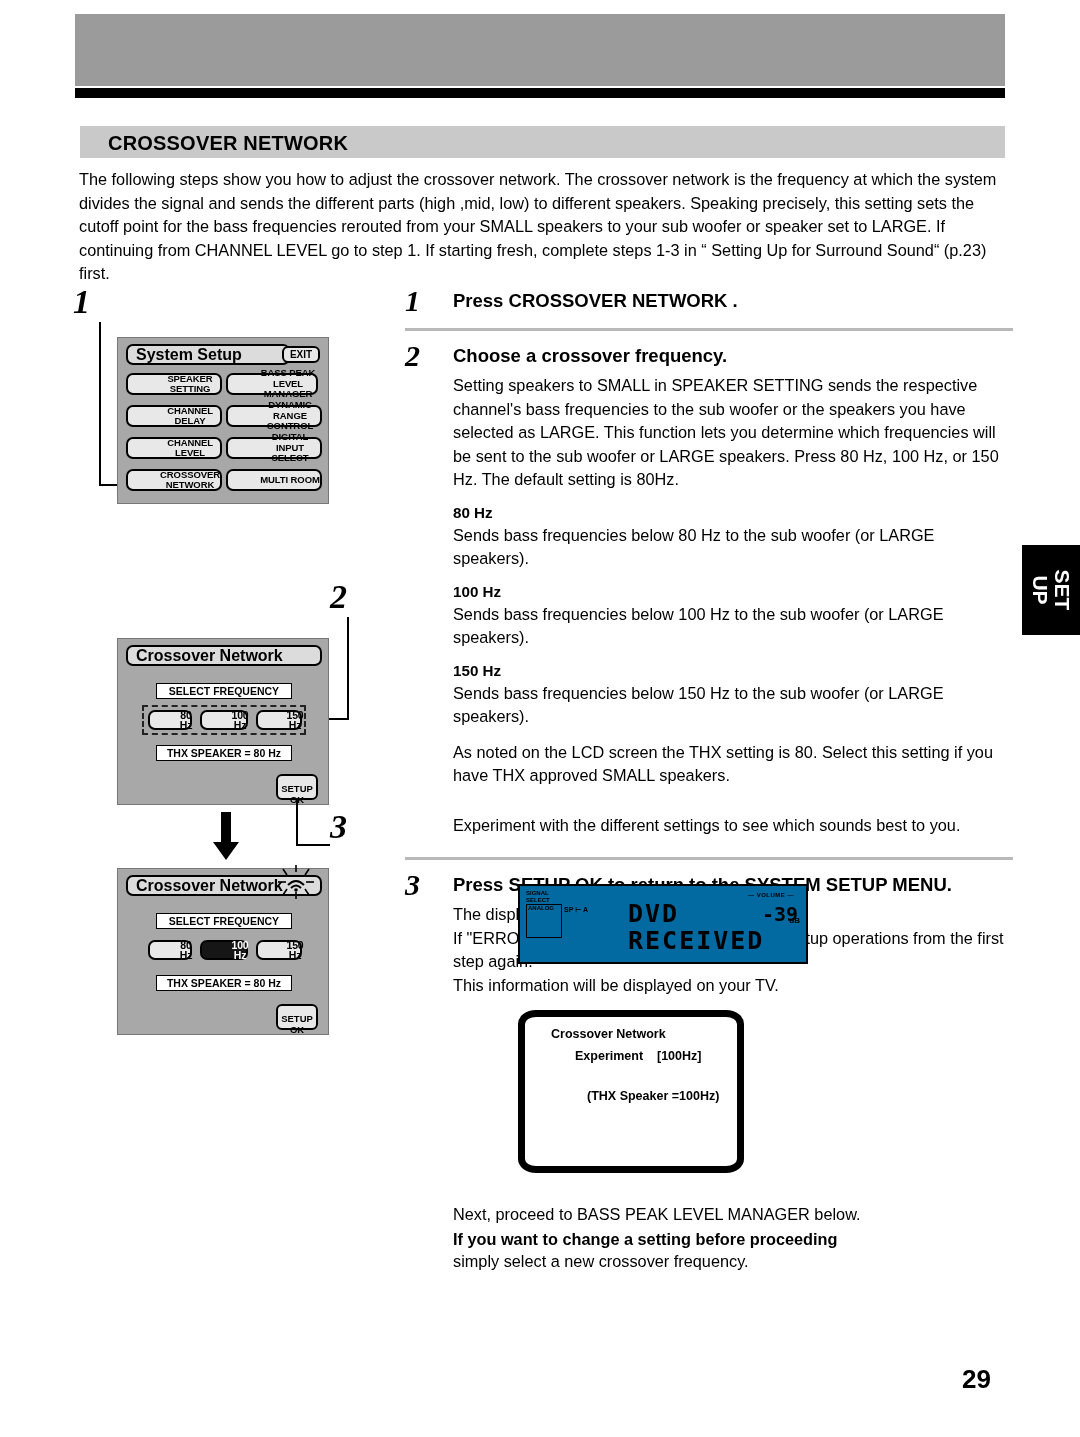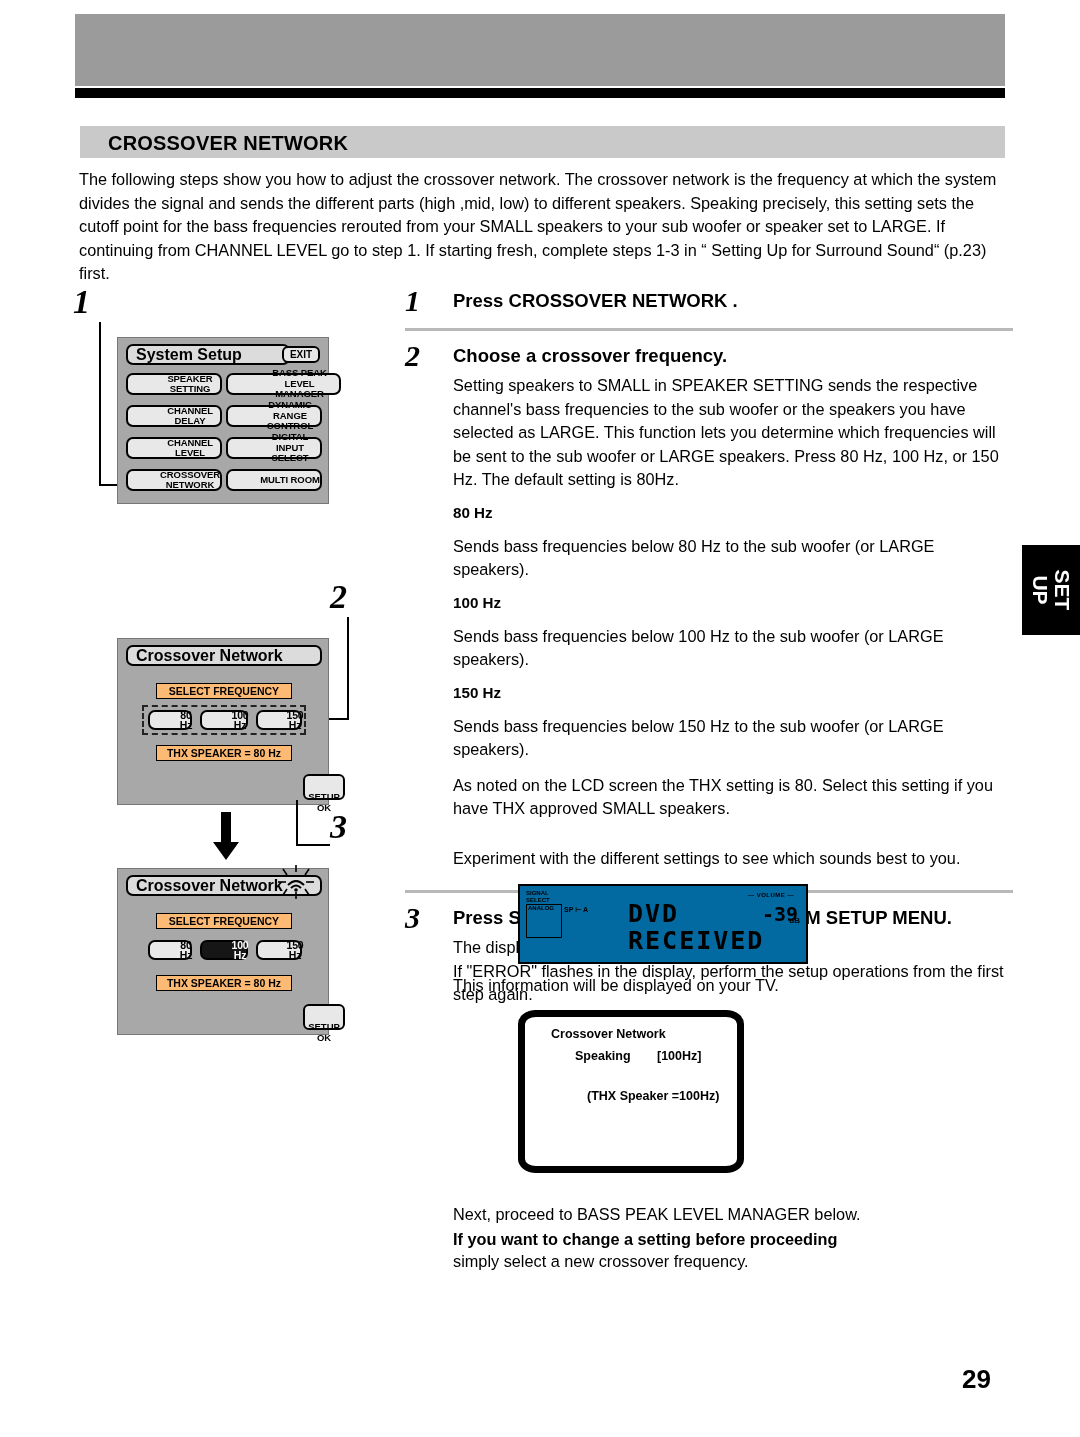--- a/index.html
+++ b/index.html
@@ -97,21 +97,21 @@
     margin-top: 5px;
   }
   .sub-head {
     font-size: 15.2px;
     font-weight: bold;
     margin-top: 12px;
   }
   .sub-body {
     font-size: 16.3px;
     line-height: 23.5px;
-    margin-top: 14px;
+    margin-top: 3px;
   }
   .plain {
     font-size: 16.3px;
     line-height: 23.5px;
   }
   .bold-line {
     font-size: 16.3px;
     font-weight: bold;
     line-height: 23.5px;
   }
@@ -171,21 +171,21 @@
     line-height: 10.5px;
     letter-spacing: -0.1px;
     padding-left: 32px;
   }
   .osd-btn.sel {
     background: #161616;
     color: #ffffff;
   }
   .osd-flat {
     position: absolute;
-    background: #fdba74;
+    background: #ffffff;
     border: 1px solid #000;
     box-sizing: border-box;
     display: flex;
     align-items: center;
     justify-content: center;
     font-size: 10.5px;
     font-weight: bold;
   }
   .exit-btn {
     position: absolute;
@@ -207,22 +207,21 @@
   .setok {
     position: absolute;
     background: #e8e8e8;
     border: 2px solid #000;
     border-radius: 6px;
     box-sizing: border-box;
     text-align: center;
     font-size: 9.5px;
     font-weight: bold;
     line-height: 10.5px;
-    padding-top: 16px;
-    margin-left: 27px;
+    padding-top: 8px;
   }
 
   
   .line { position: absolute; background: #000; }
   .bignum {
     position: absolute;
     font-size: 34px;
     font-weight: bold;
     font-style: italic;
     font-family: "Liberation Serif", serif;
@@ -332,21 +331,21 @@
 <div class="line" style="left:99px; top:322px; width:2px; height:163px;"></div>
 <div class="line" style="left:99px; top:484px; width:22px; height:2px;"></div>
 
 <div class="osd" style="left:117px; top:337px; width:212px; height:167px;">
   <div class="osd-title" style="left:8px; top:6px; width:164px; height:21px;">
     <b>System Setup</b>
   </div>
   <div class="exit-btn" style="left:164px; top:8px; width:38px; height:17px;">EXIT</div>
 
   <div class="osd-btn" style="left:8px;  top:35px; width:96px; height:22px;">SPEAKER SETTING</div>
-  <div class="osd-btn" style="left:108px;top:35px; width:115px; height:22px;">BASS PEAK LEVEL MANAGER</div>
+  <div class="osd-btn" style="left:108px;top:35px; width:92px; height:22px;">BASS PEAK LEVEL MANAGER</div>
   <div class="osd-btn" style="left:8px;  top:67px; width:96px; height:22px;">CHANNEL DELAY</div>
   <div class="osd-btn" style="left:108px;top:67px; width:96px; height:22px;">DYNAMIC RANGE CONTROL</div>
   <div class="osd-btn" style="left:8px;  top:99px; width:96px; height:22px;">CHANNEL LEVEL</div>
   <div class="osd-btn" style="left:108px;top:99px; width:96px; height:22px;">DIGITAL INPUT SELECT</div>
   <div class="osd-btn" style="left:8px;  top:131px;width:96px; height:22px;">CROSSOVER NETWORK</div>
   <div class="osd-btn" style="left:108px;top:131px;width:96px; height:22px;">MULTI ROOM</div>
 </div>
 
 <div class="bignum" style="left:330px; top:578px;">2</div>
 <div class="line" style="left:347px; top:617px; width:2px; height:103px;"></div>
@@ -466,21 +465,21 @@
   </div>
   <div class="lcd-vol-label">— VOLUME —</div>
   <div class="lcd-vol-val">-39</div>
   <div class="lcd-db">dB</div>
 </div>
 
 <div class="plain" style="position:absolute; left:453px; top:974px; width:560px;">This information will be displayed on your TV.</div>
 
 <div class="tv">
   <div class="tv-title">Crossover Network</div>
-  <div class="tv-freq-label">Speaking</div>
+  <div class="tv-freq-label">Experiment</div>
   <div class="tv-freq-val">[100Hz]</div>
   <div class="tv-thx">(THX Speaker =100Hz)</div>
 </div>
 
 <div class="plain" style="position:absolute; left:453px; top:1203px; width:560px;">Next, proceed to BASS PEAK LEVEL MANAGER below.</div>
 <div class="bold-line" style="position:absolute; left:453px; top:1228px; width:560px;">If you want to change a setting before proceeding</div>
 <div class="plain" style="position:absolute; left:453px; top:1250px; width:560px;">simply select a new crossover frequency.</div>
 
 <div class="pagenum">29</div>
 

